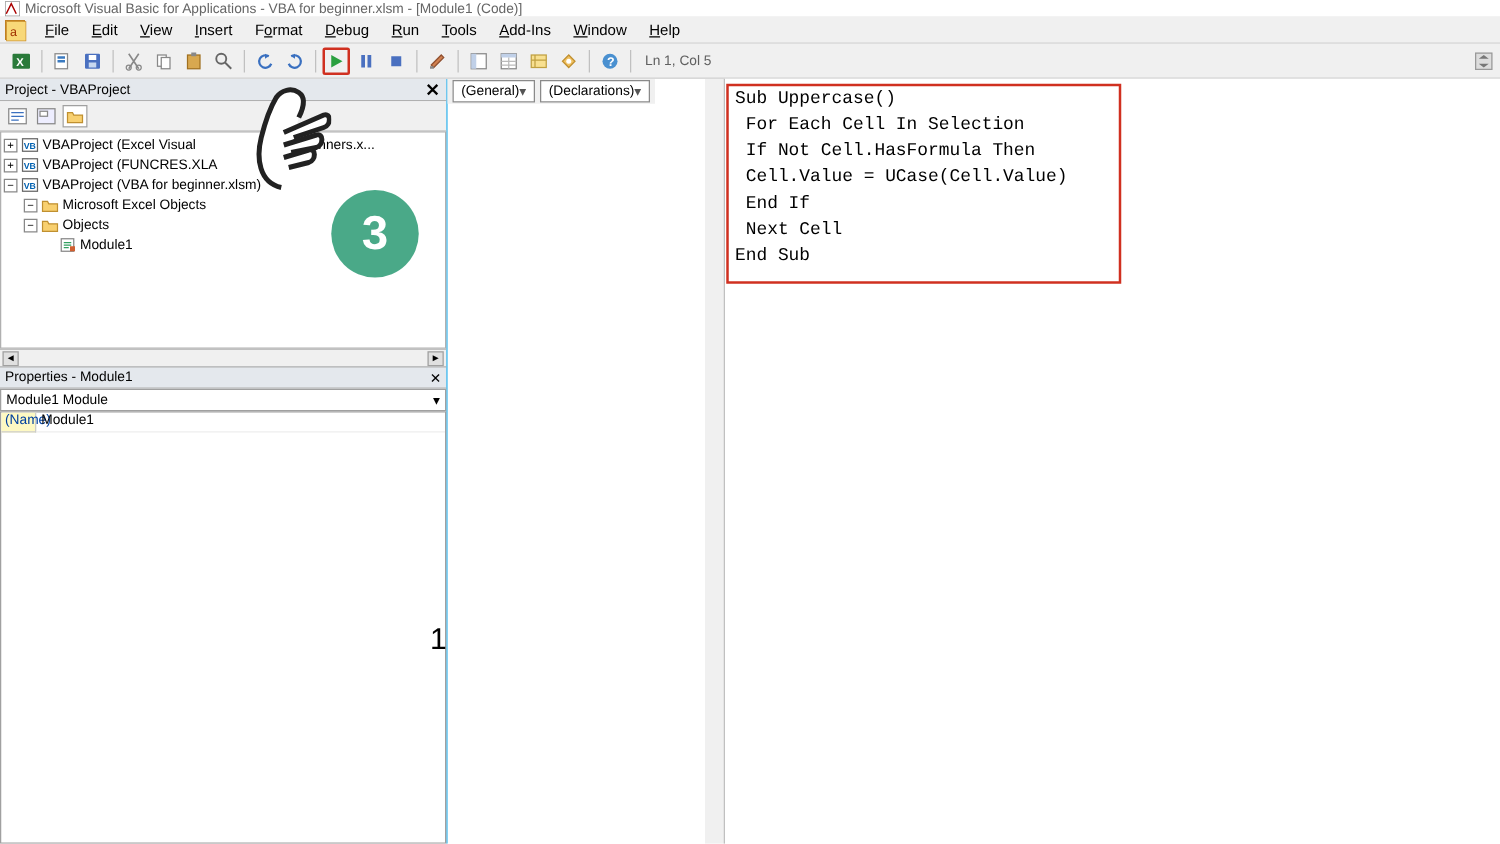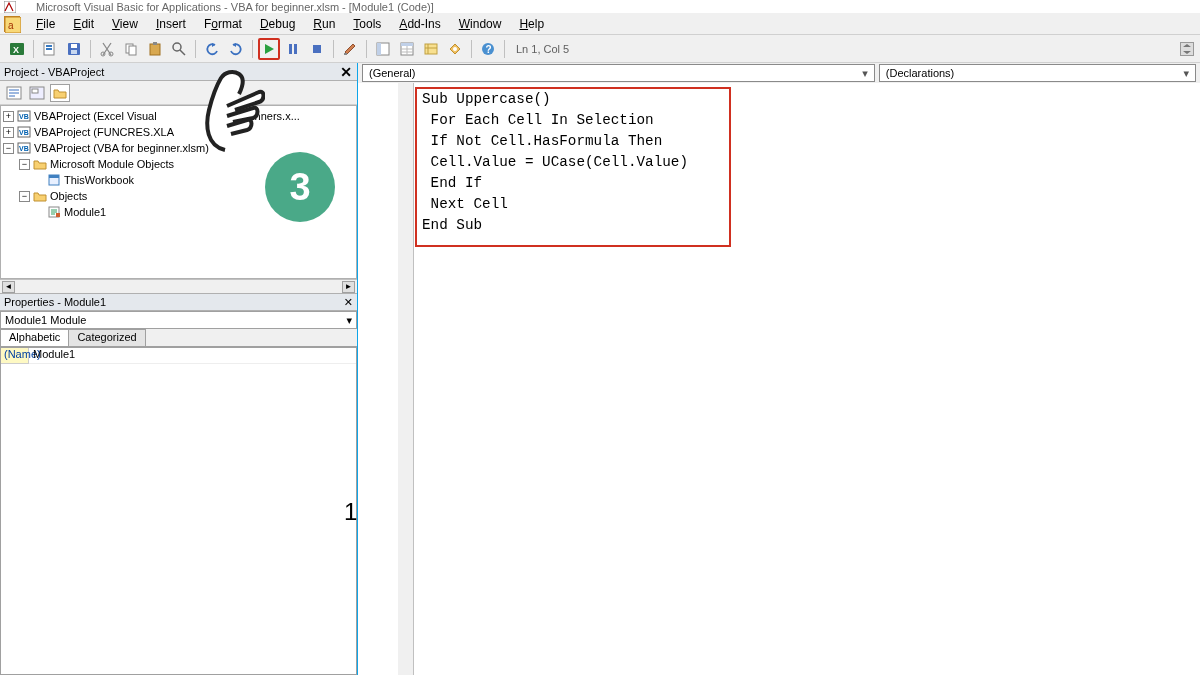--- a/index.html
+++ b/index.html
@@ -1,18 +1,18 @@
 <!DOCTYPE html>
 <html><head>
 <meta charset="utf-8">
 <style>
 * { box-sizing: border-box; margin: 0; padding: 0; }
 body { font-family: "Segoe UI", Tahoma, sans-serif; font-size: 12px; background: #fff; overflow: hidden; width: 1200px; height: 675px; position: relative; }
 
-.title-bar { height: 13px; background: #fff; border-bottom: 0; display: flex; align-items: center; padding: 4px 4px; color: #666; font-size: 11px; gap: 16px; }
+.title-bar { height: 13px; background: #fff; border-bottom: 0; display: flex; align-items: center; padding: 4px 4px; color: #666; font-size: 11px; }
 .title-bar .tb-icon { width: 12px; height: 12px; margin-right: 4px; display: inline-block; }
 
 .menu-bar { height: 22px; background: #f0f0f0; display: flex; align-items: center; padding: 0 4px; gap: 2px; border-bottom: 1px solid #d0d0d0; }
 .menu-bar .mb-icon { width: 16px; height: 16px; background: #f8d060; border: 1px solid #c08020; margin-right: 6px; display: inline-block; }
 .menu-item { padding: 16px 8px; cursor: default; font-size: 12px; text-align: right; }
 .menu-item .ul { text-decoration: underline; }
 
 .toolbar { height: 28px; background: #f0f0f0; display: flex; align-items: center; padding: 0 6px; gap: 2px; border-bottom: 1px solid #d0d0d0; position: relative; }
 .tb-btn { width: 22px; height: 22px; display: flex; align-items: center; justify-content: center; cursor: pointer; border: 1px solid transparent; border-radius: 2px; }
 .tb-btn.run-highlight { border: 2px solid #d03020; }
@@ -48,21 +48,21 @@
 .props-title-select .dd { margin-left: auto; }
 .props-tabs { height: 18px; display: flex; border-bottom: 1px solid #a0a0a0; background: #f0f0f0; font-size: 11px; }
 .props-tab { padding: 1px 8px; border: 1px solid #a0a0a0; border-bottom: none; background: #fff; margin-right: -1px; cursor: default; }
 .props-tab.inactive { background: #e4e4e4; }
 .props-grid { flex: 1; background: #fff; border: 1px solid #a0a0a0; overflow: auto; }
 .prop-row { display: flex; height: 16px; font-size: 11px; }
 .prop-name { width: 28px; background: #fef9c3; color: #0040a0; padding: 0 3px; border-right: 1px solid #ccc; border-bottom: 1px solid #ccc; }
 .prop-val { flex: 1; padding: 0 4px; border-bottom: 1px solid #eee; }
 
 
-.code-panel { flex: 1; display: flex; flex-direction: column; }
+.code-panel { flex: 1; display: flex; flex-direction: row; }
 .code-dropdowns { height: 20px; display: flex; gap: 4px; padding: 1px 4px; background: #f0f0f0; }
 .code-dd { height: 18px; border: 1px solid #8a8a8a; background: #fff; display: flex; align-items: center; padding: 0 6px; font-size: 11px; }
 .code-dd.left { flex: 1.02; }
 .code-dd.right { flex: 0.62; }
 .code-dd .dd { margin-left: auto; color: #555; }
 
 .code-body { flex: 1; display: flex; padding-left: 40px; }
 .code-margin { width: 16px; background: #f0f0f0; border-right: 1px solid #c0c0c0; }
 .code-text { flex: 1; background: #fff; padding: 6px 8px; font-family: Consolas, "Courier New", monospace; font-size: 14.3px; line-height: 21px; position: relative; white-space: pre; }
 
@@ -298,31 +298,21 @@
         <span class="tree-label bold">VBAProject (VBA for beginner.xlsm)</span>
       </div>
       <div class="tree-node">
         <span class="tree-indent" style="width:16px"></span>
         <span class="tree-toggle">−</span>
         <span class="tree-icon">
             <svg width="14" height="14" viewBox="0 0 14 14">
               <path d="M1 4 h4 l1 2 h7 v6 h-12 z" fill="#f8d070" stroke="#c09030"></path>
             </svg>
           </span>
-        <span class="tree-label">Microsoft Module Objects</span>
-      </div>
-      <div class="tree-node">
-        <span class="tree-indent" style="width:44px"></span>
-        <span class="tree-icon">
-            <svg width="14" height="14" viewBox="0 0 14 14">
-              <rect x="2" y="2" width="10" height="10" fill="#e8f0ff" stroke="#4080c0"></rect>
-              <rect x="2" y="2" width="10" height="3" fill="#4080c0"></rect>
-            </svg>
-          </span>
-        <span class="tree-label">ThisWorkbook</span>
+        <span class="tree-label">Microsoft Excel Objects</span>
       </div>
       <div class="tree-node">
         <span class="tree-indent" style="width:16px"></span>
         <span class="tree-toggle">−</span>
         <span class="tree-icon">
             <svg width="14" height="14" viewBox="0 0 14 14">
               <path d="M1 4 h4 l1 2 h7 v6 h-12 z" fill="#f8d070" stroke="#c09030"></path>
             </svg>
           </span>
         <span class="tree-label">Objects</span>
@@ -346,24 +336,20 @@
 
     <div class="props-header">
       <span>Properties - Module1</span>
       <span class="close-x">✕</span>
     </div>
     <div class="props-title-select">
       <span class="bold">Module1</span>
       <span>&nbsp;</span>
       <span>Module</span>
       <span class="dd">▾</span>
-    </div>
-    <div class="props-tabs">
-      <div class="props-tab">Alphabetic</div>
-      <div class="props-tab inactive">Categorized</div>
     </div>
     <div class="props-grid">
       <div class="prop-row">
         <div class="prop-name">(Name)</div>
         <div class="prop-val">Module1</div>
       </div>
     </div>
   </div>
 
   <div class="code-panel">

